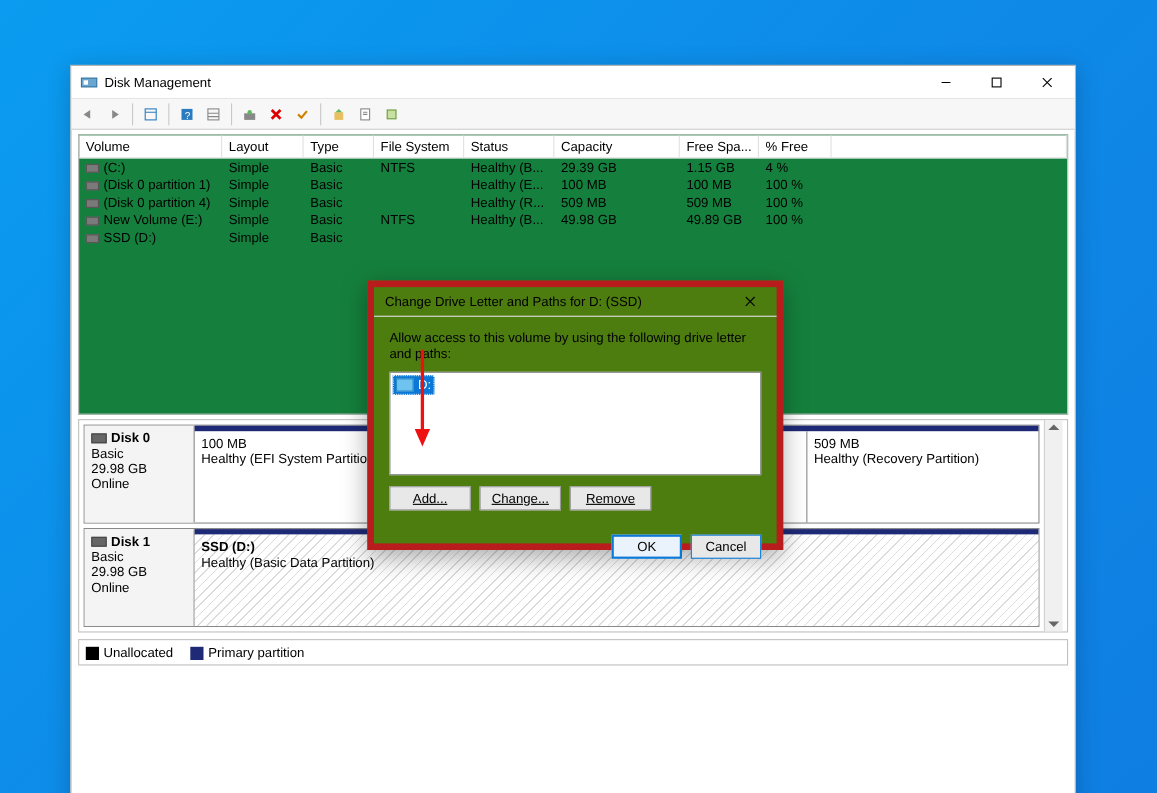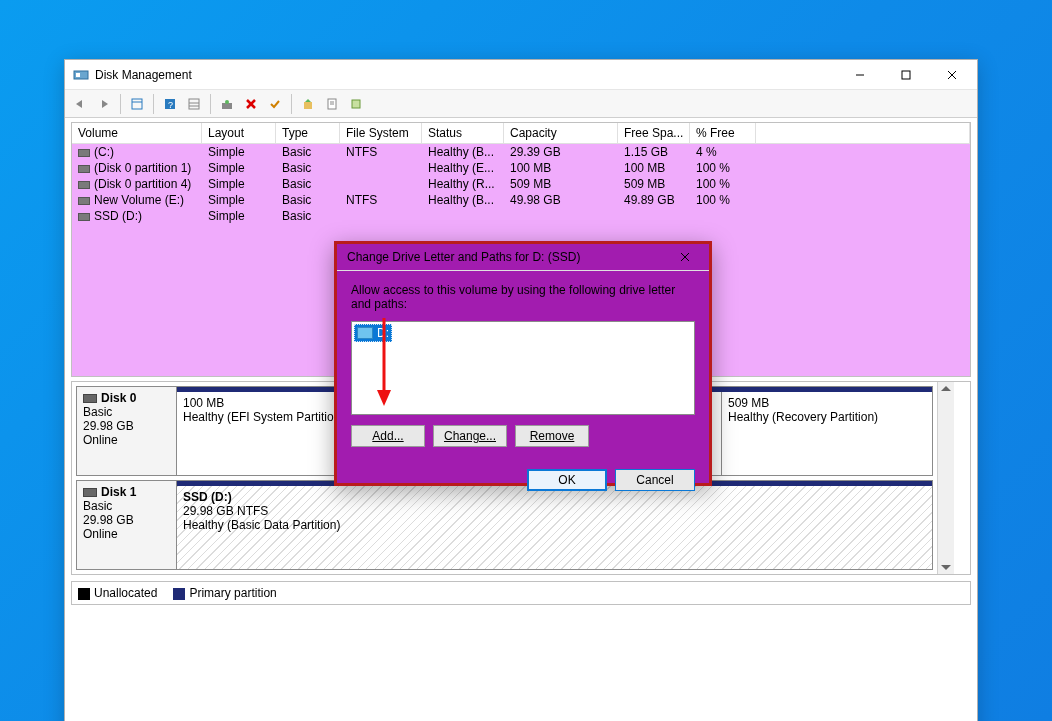--- a/index.html
+++ b/index.html
@@ -61,21 +61,21 @@
   }
   .tb-btn {
     width: 22px; height: 22px;
     display:flex;align-items:center;justify-content:center;
   }
   .tb-sep { width:1px; height:20px; background:#c8c8c8; margin: 0 3px;}
   .volume-pane {
     border: 1px solid #c0c0c0;
     margin: 4px 6px 0 6px;
     height: 255px;
-    background:#f0abfc;
+    background:#15803d;
     overflow:hidden;
   }
   .vol-header {
     display: grid;
     grid-template-columns: 130px 74px 64px 82px 82px 114px 72px 66px 1fr;
     background: #ffffff;
     border-bottom: 1px solid #e0e0e0;
   }
   .vol-header div {
     padding: 3px 6px;
@@ -94,21 +94,21 @@
   }
   .vol-icon {
     display:inline-block;width:12px;height:8px;
     background:#7a7a7a;border:1px solid #555;margin-right:4px;vertical-align:middle;
   }
   .disk-pane {
     border: 1px solid #c0c0c0;
     margin: 4px 6px 0 6px;
     background:#fff;
     display:flex;
-    padding-right:16px;
+    padding-right:4px;
   }
   .disk-list { flex:1; }
   .disk-scroll {
     width:17px;
     background:#f0f0f0;
     border-left:1px solid #d0d0d0;
     position:relative;
   }
   .disk-scroll::before, .disk-scroll::after{
     content:'';
@@ -156,25 +156,25 @@
     align-items:flex-end;
     gap:16px;
   }
   .legend .sw { width:12px;height:12px;display:inline-block;margin-right:4px;vertical-align:middle;}
   .sw.black{background:#000;}
   .sw.navy{background:#1f2a76;}
   
   .dialog {
     position:absolute;
     left: 334px;
-    top: 241px;
+    top: 255px;
     width: 378px;
     height: 245px;
-    background:#a21caf;
-    border:3px solid #b91c1c;
+    background:#4d7c0f;
+    border:6px solid #b91c1c;
     box-shadow: 0 6px 22px rgba(0,0,0,0.35);
     display:flex;flex-direction:column;
   }
   .dlg-title{
     height:28px;display:flex;align-items:center;
     padding:0 4px 0 10px;
     border-bottom:1px solid #e0e0e0;
   }
   .dlg-title-text{flex:1;}
   .dlg-close{width:40px;height:26px;display:flex;align-items:center;justify-content:center;}
@@ -200,21 +200,21 @@
   .dlg-btns button{
     width:74px;height:22px;
     border:1px solid #9a9a9a;background:#e8e8e8;font-size:12px;
     cursor:pointer;
   }
   .dlg-footer{
     display:flex;justify-content:flex-end;gap:8px;
     padding:10px 14px 14px;
   }
   .dlg-footer button{
-    width:80px;height:22px;
+    width:64px;height:22px;
     border:1px solid #0a78d6;background:#e8e8e8;font-size:12px;
     cursor:pointer;
   }
   .dlg-footer button.primary{border:2px solid #0a78d6;background:#eaf3fc;}
   
   .red-arrow{
     position:absolute;
     left:377px; top:314px;
     width:14px;height:96px;
     pointer-events:none;
@@ -417,21 +417,20 @@
         <div class="disk-entry">
           <div class="disk-info">
             <div><span class="disk-icon"></span><span class="disk-name">Disk 1</span></div>
     <div>Basic</div>
     <div>29.98 GB</div>
     <div>Online</div>
           </div>
           <div class="disk-parts">
             <div class="part hatched" style="flex: 1 1 0%;">
               <div class="part-title"><b>SSD  (D:)</b></div>
-              <div>29.98 GB NTFS</div>
               <div>Healthy (Basic Data Partition)</div>
             </div>
           </div>
         </div>
       </div>
     <div class="disk-scroll"></div>
   </div>
 
   <div class="legend">
     <span><span class="sw black"></span><span>Unallocated</span></span>

